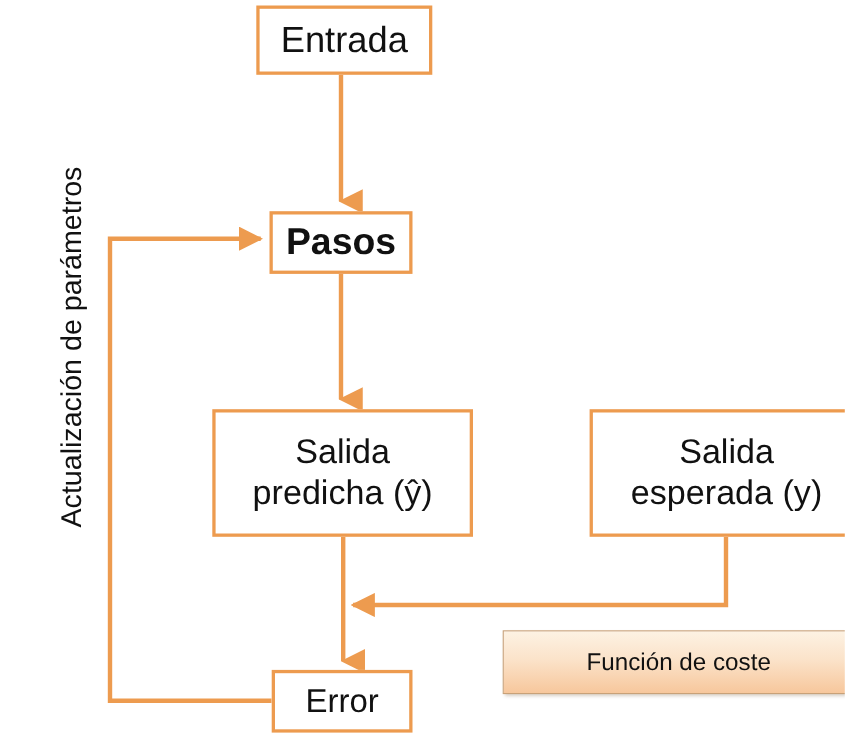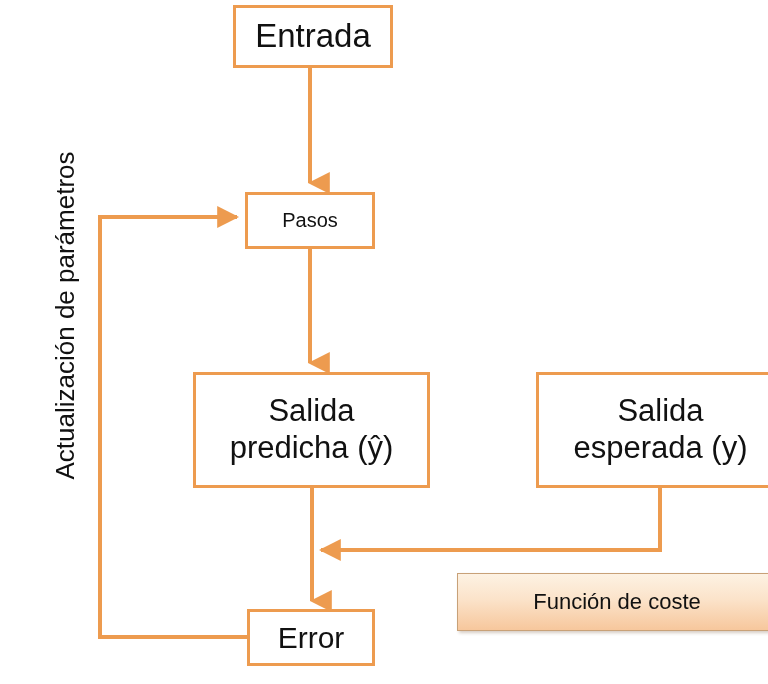--- a/index.html
+++ b/index.html
@@ -44,21 +44,22 @@
     white-space: pre-line;
   }
   #node-entrada {
     left: 218px; top: 5px;
     width: 160px; height: 63px;
     font-size: 33px;
   }
   #node-pasos {
     left: 230px; top: 192px;
     width: 130px; height: 57px;
-    font-size: 20px;
+    font-size: 34px;
+    font-weight: bold;
   }
   #node-salida-predicha {
     left: 178px; top: 372px;
     width: 237px; height: 116px;
     font-size: 31px;
   }
   #node-salida-esperada {
     left: 521px; top: 372px;
     width: 249px; height: 116px;
     font-size: 31px;

